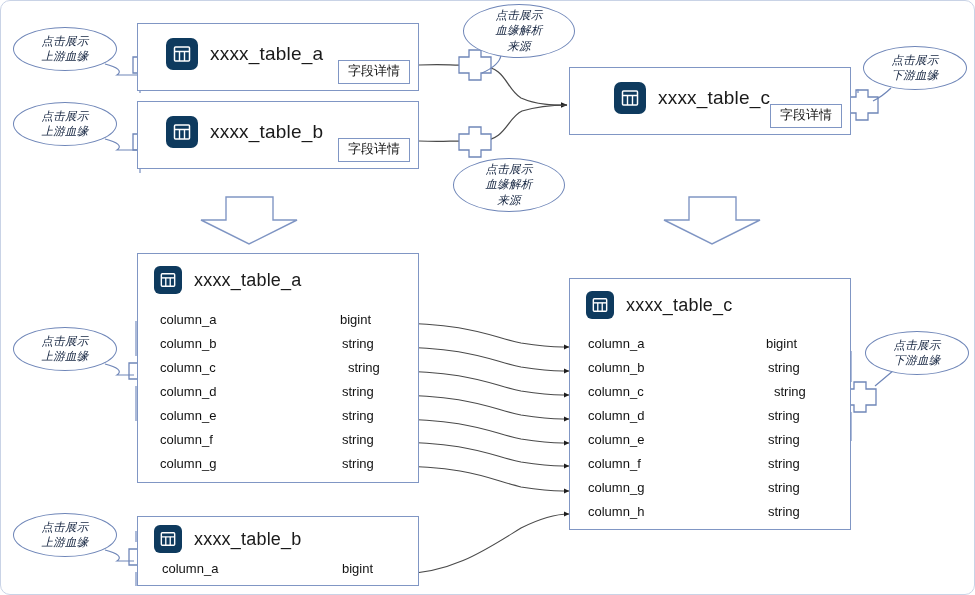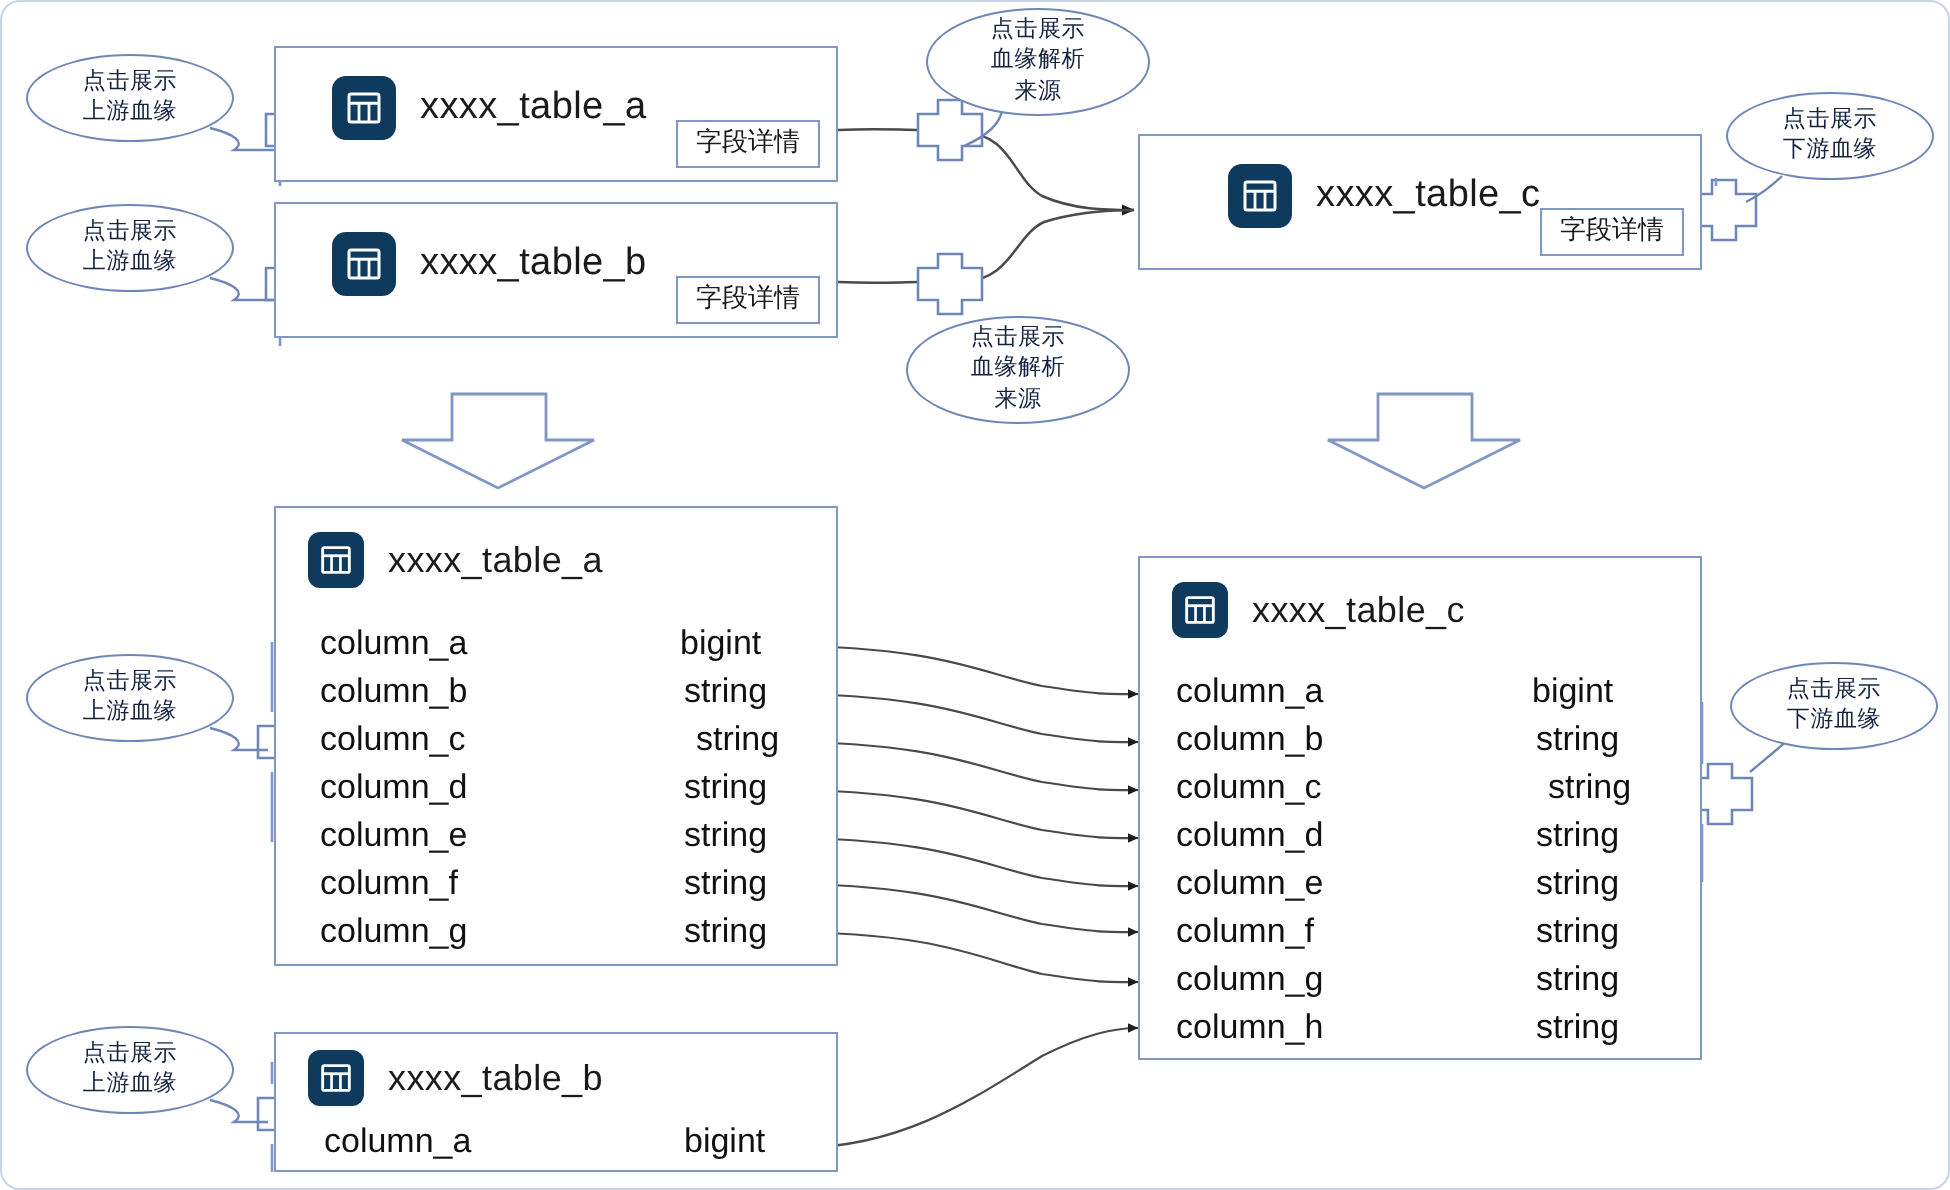--- a/index.html
+++ b/index.html
@@ -55,21 +55,21 @@
     font-family:"Liberation Sans","DejaVu Sans",sans-serif;
     margin-top:37px;
   }
   
   .cols{position:absolute;left:0;top:0;width:100%;}
   .col-row{
     position:absolute;
     display:flex;
     align-items:center;
     height:24px;
-    font-size:17px;
+    font-size:13px;
     color:#111111;
     white-space:nowrap;
   }
   .col-name{position:absolute;left:0;top:0;}
   .col-type{position:absolute;top:0;}
   
   .callout{
     position:absolute;
     border:1.2px solid #6f86b8;
     border-radius:50%;
@@ -78,21 +78,21 @@
     align-items:center;
     justify-content:center;
     text-align:center;
     color:#13233f;
     font-size:11.5px;
     line-height:1.32;
     letter-spacing:.3px;
     box-sizing:border-box;
     cursor:pointer;
   }
-  .callout span{display:block;}
+  .callout span{display:block;font-style:italic;}
 </style>
 </head>
 <body>
 
 <div id="stage">
 
   <svg id="wires" viewBox="0 0 975 595" xmlns="http://www.w3.org/2000/svg">
     <defs>
       <marker id="arrowhead" markerWidth="7" markerHeight="7" refX="6" refY="3.2" orient="auto" markerUnits="userSpaceOnUse">
         <path d="M0,0.4 L6.4,3.2 L0,6 z" fill="#1d1d1d"></path>

